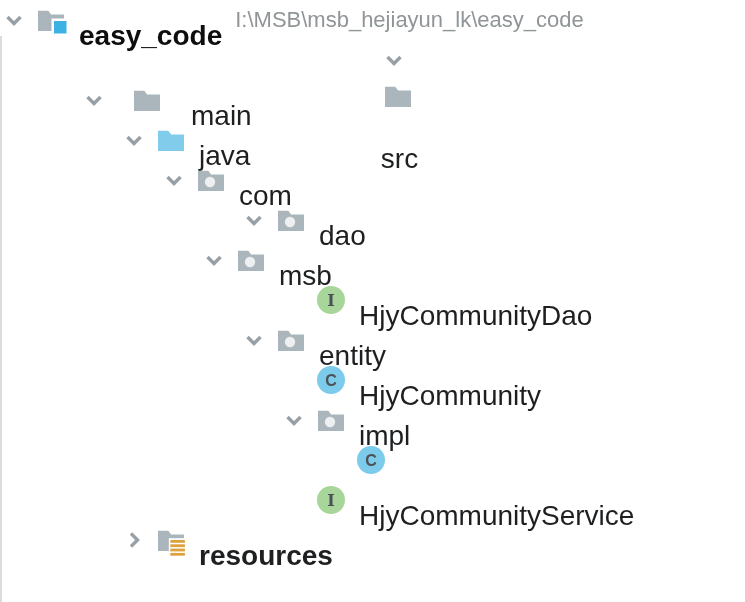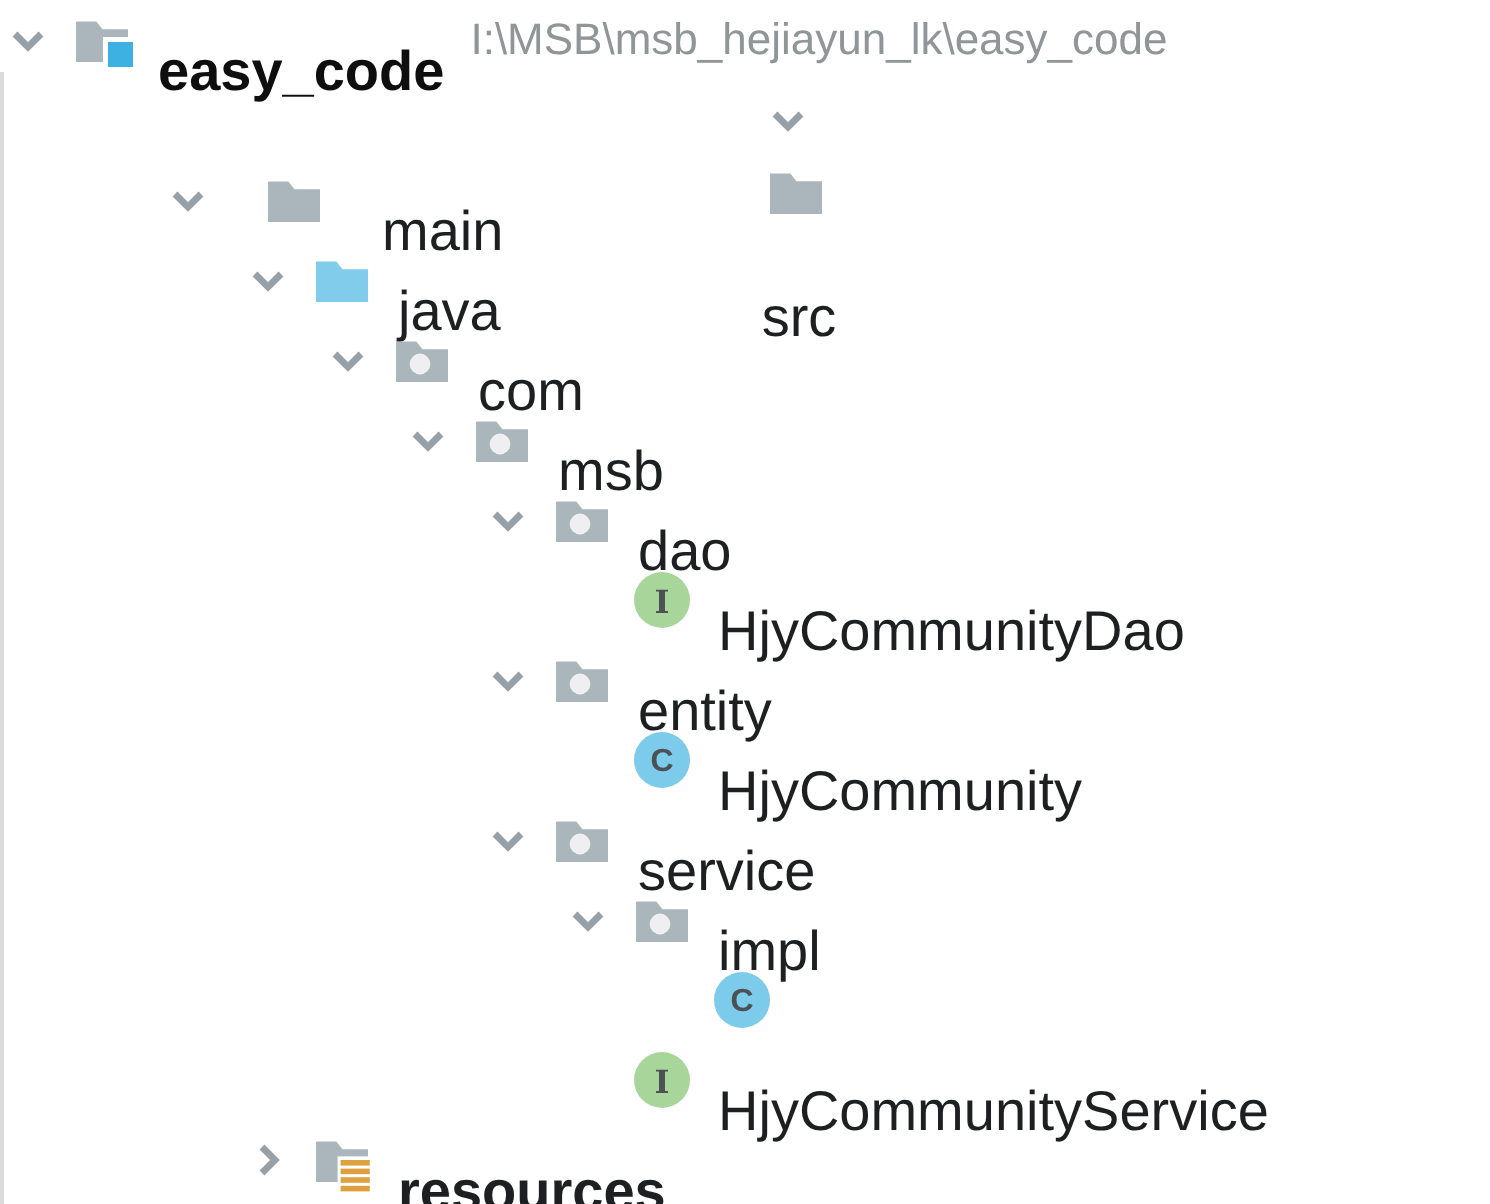--- a/index.html
+++ b/index.html
@@ -88,48 +88,48 @@
       </span>
     <span class="node-icon">
         <svg width="32" height="32" viewBox="0 0 32 32">
           <path d="M3 27 L3 6.8 L13.2 6.8 L16.2 10.6 L29 10.6 L29 27 Z" fill="#abb5bc"></path>
           <circle cx="15" cy="18" r="5.2" fill="#edeff0"></circle>
         </svg>
       </span>
     <span class="label">com</span>
 
   </div>
+    <div class="row" style="padding-left: 242px;">
+    <span class="chevron">
+        <svg width="22" height="22" viewBox="0 0 22 22">
+          <polyline points="4.5,8 11,14.5 17.5,8" fill="none" stroke="#97a0a6" stroke-width="3.4"></polyline>
+        </svg>
+      </span>
+    <span class="node-icon">
+        <svg width="32" height="32" viewBox="0 0 32 32">
+          <path d="M3 27 L3 6.8 L13.2 6.8 L16.2 10.6 L29 10.6 L29 27 Z" fill="#abb5bc"></path>
+          <circle cx="15" cy="18" r="5.2" fill="#edeff0"></circle>
+        </svg>
+      </span>
+    <span class="label">dao</span>
+
+  </div>
     <div class="row" style="padding-left: 202px;">
     <span class="chevron">
         <svg width="22" height="22" viewBox="0 0 22 22">
           <polyline points="4.5,8 11,14.5 17.5,8" fill="none" stroke="#97a0a6" stroke-width="3.4"></polyline>
         </svg>
       </span>
     <span class="node-icon">
         <svg width="32" height="32" viewBox="0 0 32 32">
           <path d="M3 27 L3 6.8 L13.2 6.8 L16.2 10.6 L29 10.6 L29 27 Z" fill="#abb5bc"></path>
           <circle cx="15" cy="18" r="5.2" fill="#edeff0"></circle>
         </svg>
       </span>
     <span class="label">msb</span>
-
-  </div>
-    <div class="row" style="padding-left: 242px;">
-    <span class="chevron">
-        <svg width="22" height="22" viewBox="0 0 22 22">
-          <polyline points="4.5,8 11,14.5 17.5,8" fill="none" stroke="#97a0a6" stroke-width="3.4"></polyline>
-        </svg>
-      </span>
-    <span class="node-icon">
-        <svg width="32" height="32" viewBox="0 0 32 32">
-          <path d="M3 27 L3 6.8 L13.2 6.8 L16.2 10.6 L29 10.6 L29 27 Z" fill="#abb5bc"></path>
-          <circle cx="15" cy="18" r="5.2" fill="#edeff0"></circle>
-        </svg>
-      </span>
-    <span class="label">dao</span>
 
   </div>
     <div class="row" style="padding-left: 282px;">
     <span class="chevron"></span>
     <span class="node-icon">
         <svg width="32" height="32" viewBox="0 0 32 32">
           <circle cx="16" cy="16" r="14" fill="#a8d69a"></circle>
           <text x="16" y="16.8" text-anchor="middle" dominant-baseline="central" font-family="'DejaVu Serif',serif" font-size="16" font-weight="bold" fill="#4b5154">I</text>
         </svg>
       </span>
@@ -153,35 +153,20 @@
   </div>
     <div class="row" style="padding-left: 282px;">
     <span class="chevron"></span>
     <span class="node-icon">
         <svg width="32" height="32" viewBox="0 0 32 32">
           <circle cx="16" cy="16" r="14" fill="#7dcbea"></circle>
           <text x="16" y="16.8" text-anchor="middle" dominant-baseline="central" font-family="'Liberation Sans',sans-serif" font-size="16" font-weight="bold" fill="#4b5154">C</text>
         </svg>
       </span>
     <span class="label">HjyCommunity</span>
-
-  </div>
-    <div class="row" style="padding-left: 242px;">
-    <span class="chevron">
-        <svg width="22" height="22" viewBox="0 0 22 22">
-          <polyline points="4.5,8 11,14.5 17.5,8" fill="none" stroke="#97a0a6" stroke-width="3.4"></polyline>
-        </svg>
-      </span>
-    <span class="node-icon">
-        <svg width="32" height="32" viewBox="0 0 32 32">
-          <path d="M3 27 L3 6.8 L13.2 6.8 L16.2 10.6 L29 10.6 L29 27 Z" fill="#abb5bc"></path>
-          <circle cx="15" cy="18" r="5.2" fill="#edeff0"></circle>
-        </svg>
-      </span>
-    <span class="label">service</span>
 
   </div>
     <div class="row" style="padding-left: 282px;">
     <span class="chevron">
         <svg width="22" height="22" viewBox="0 0 22 22">
           <polyline points="4.5,8 11,14.5 17.5,8" fill="none" stroke="#97a0a6" stroke-width="3.4"></polyline>
         </svg>
       </span>
     <span class="node-icon">
         <svg width="32" height="32" viewBox="0 0 32 32">

